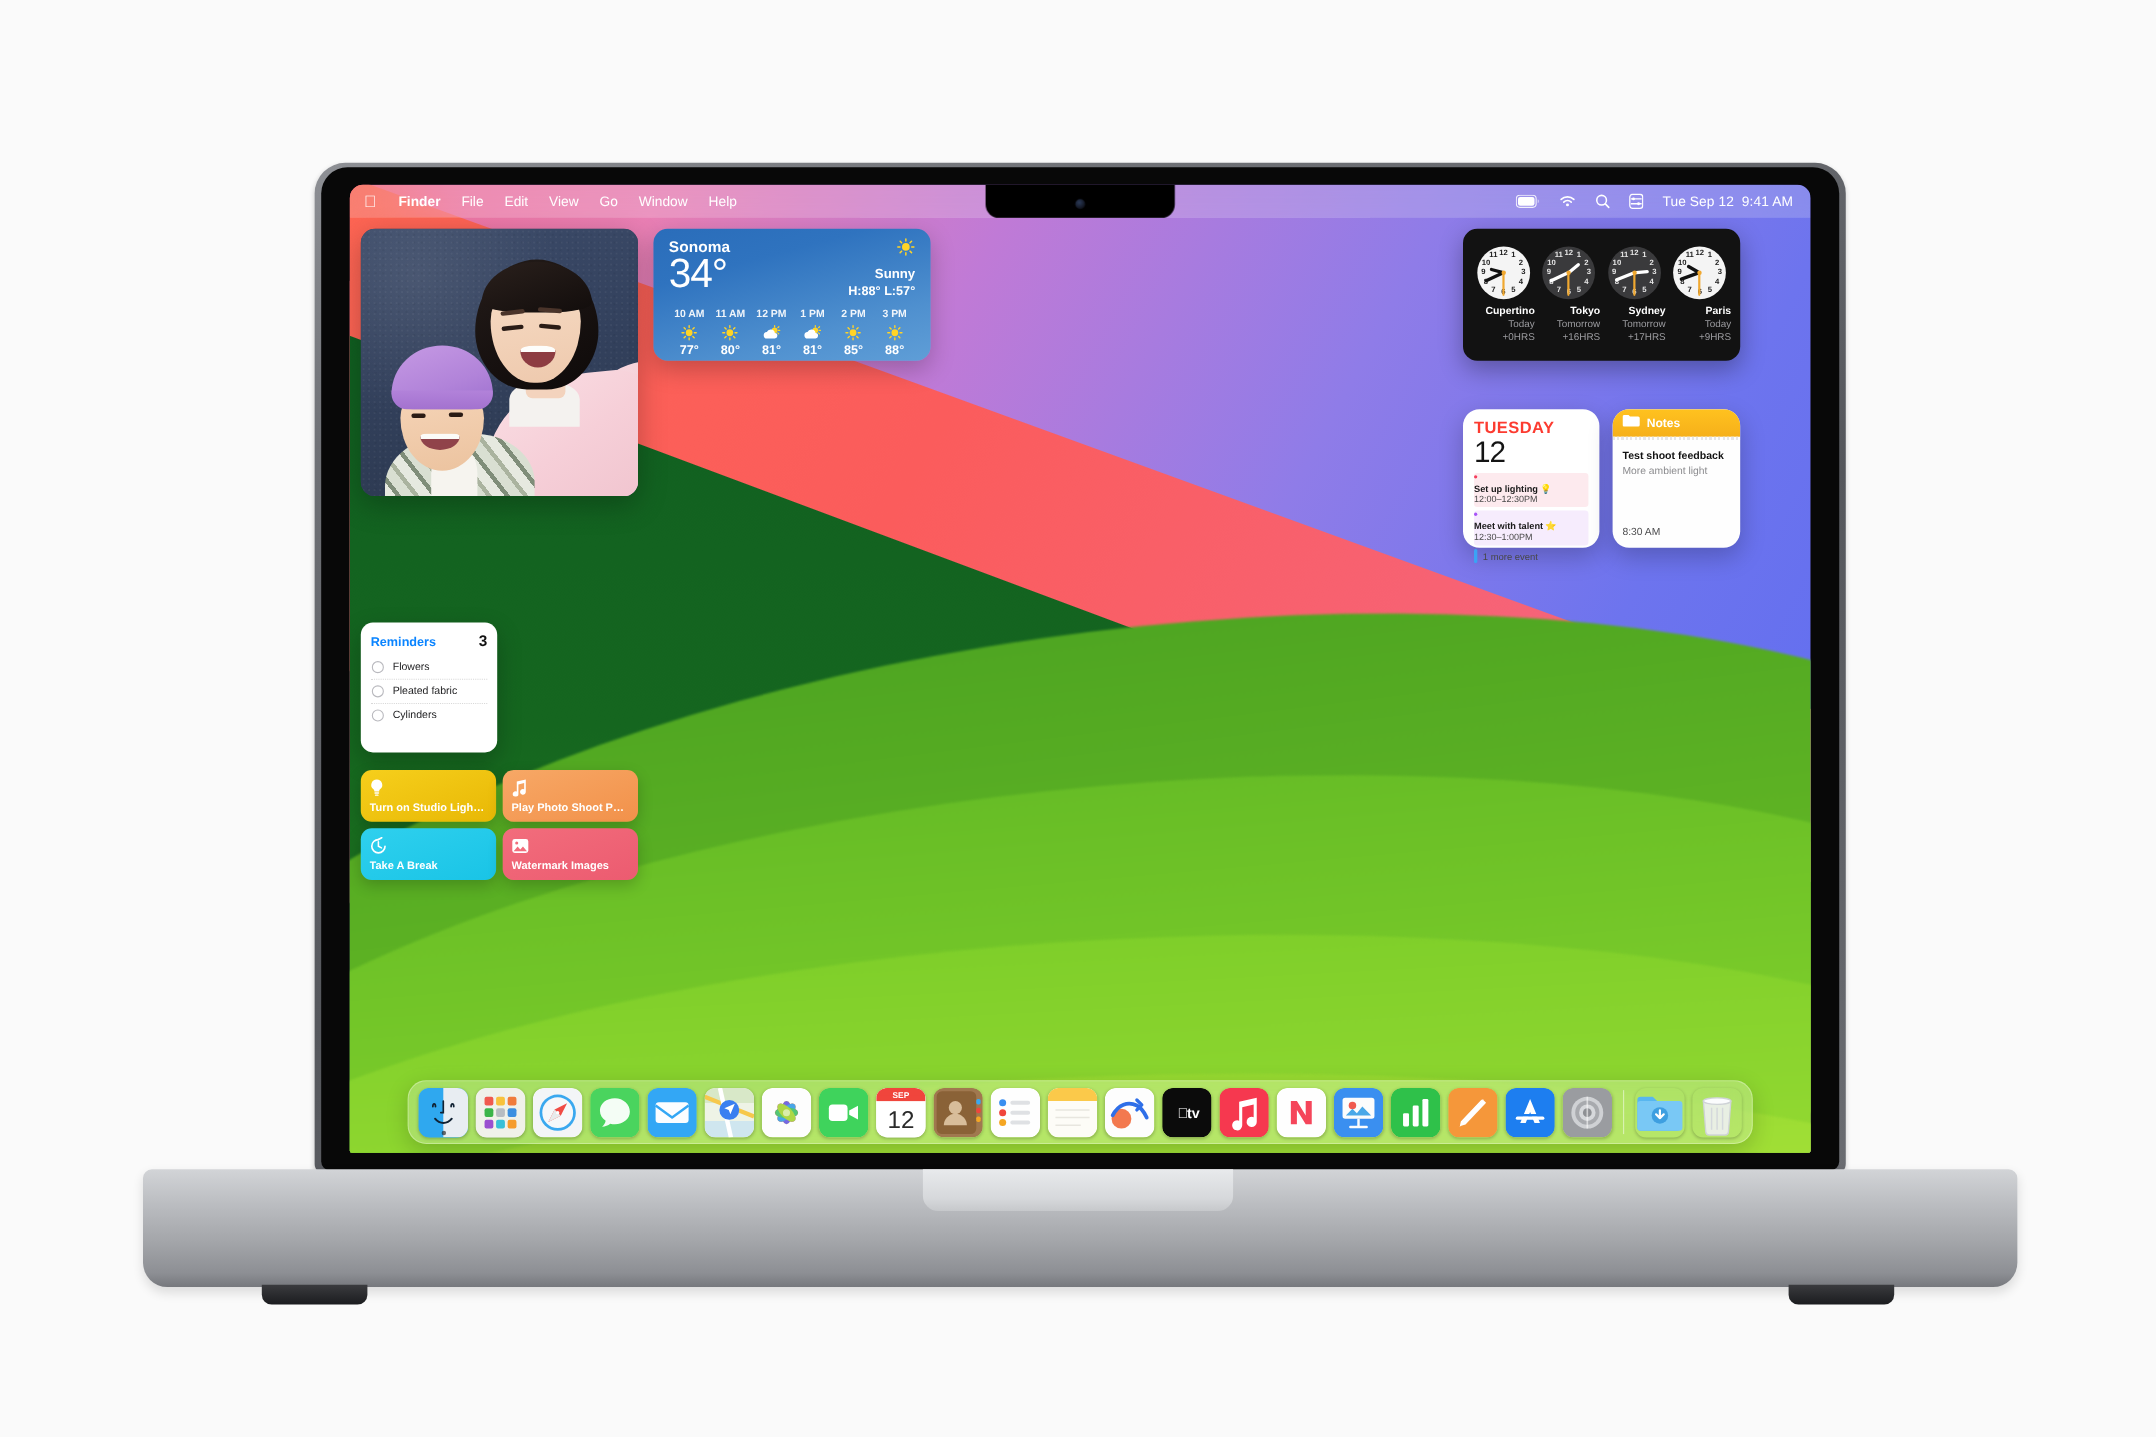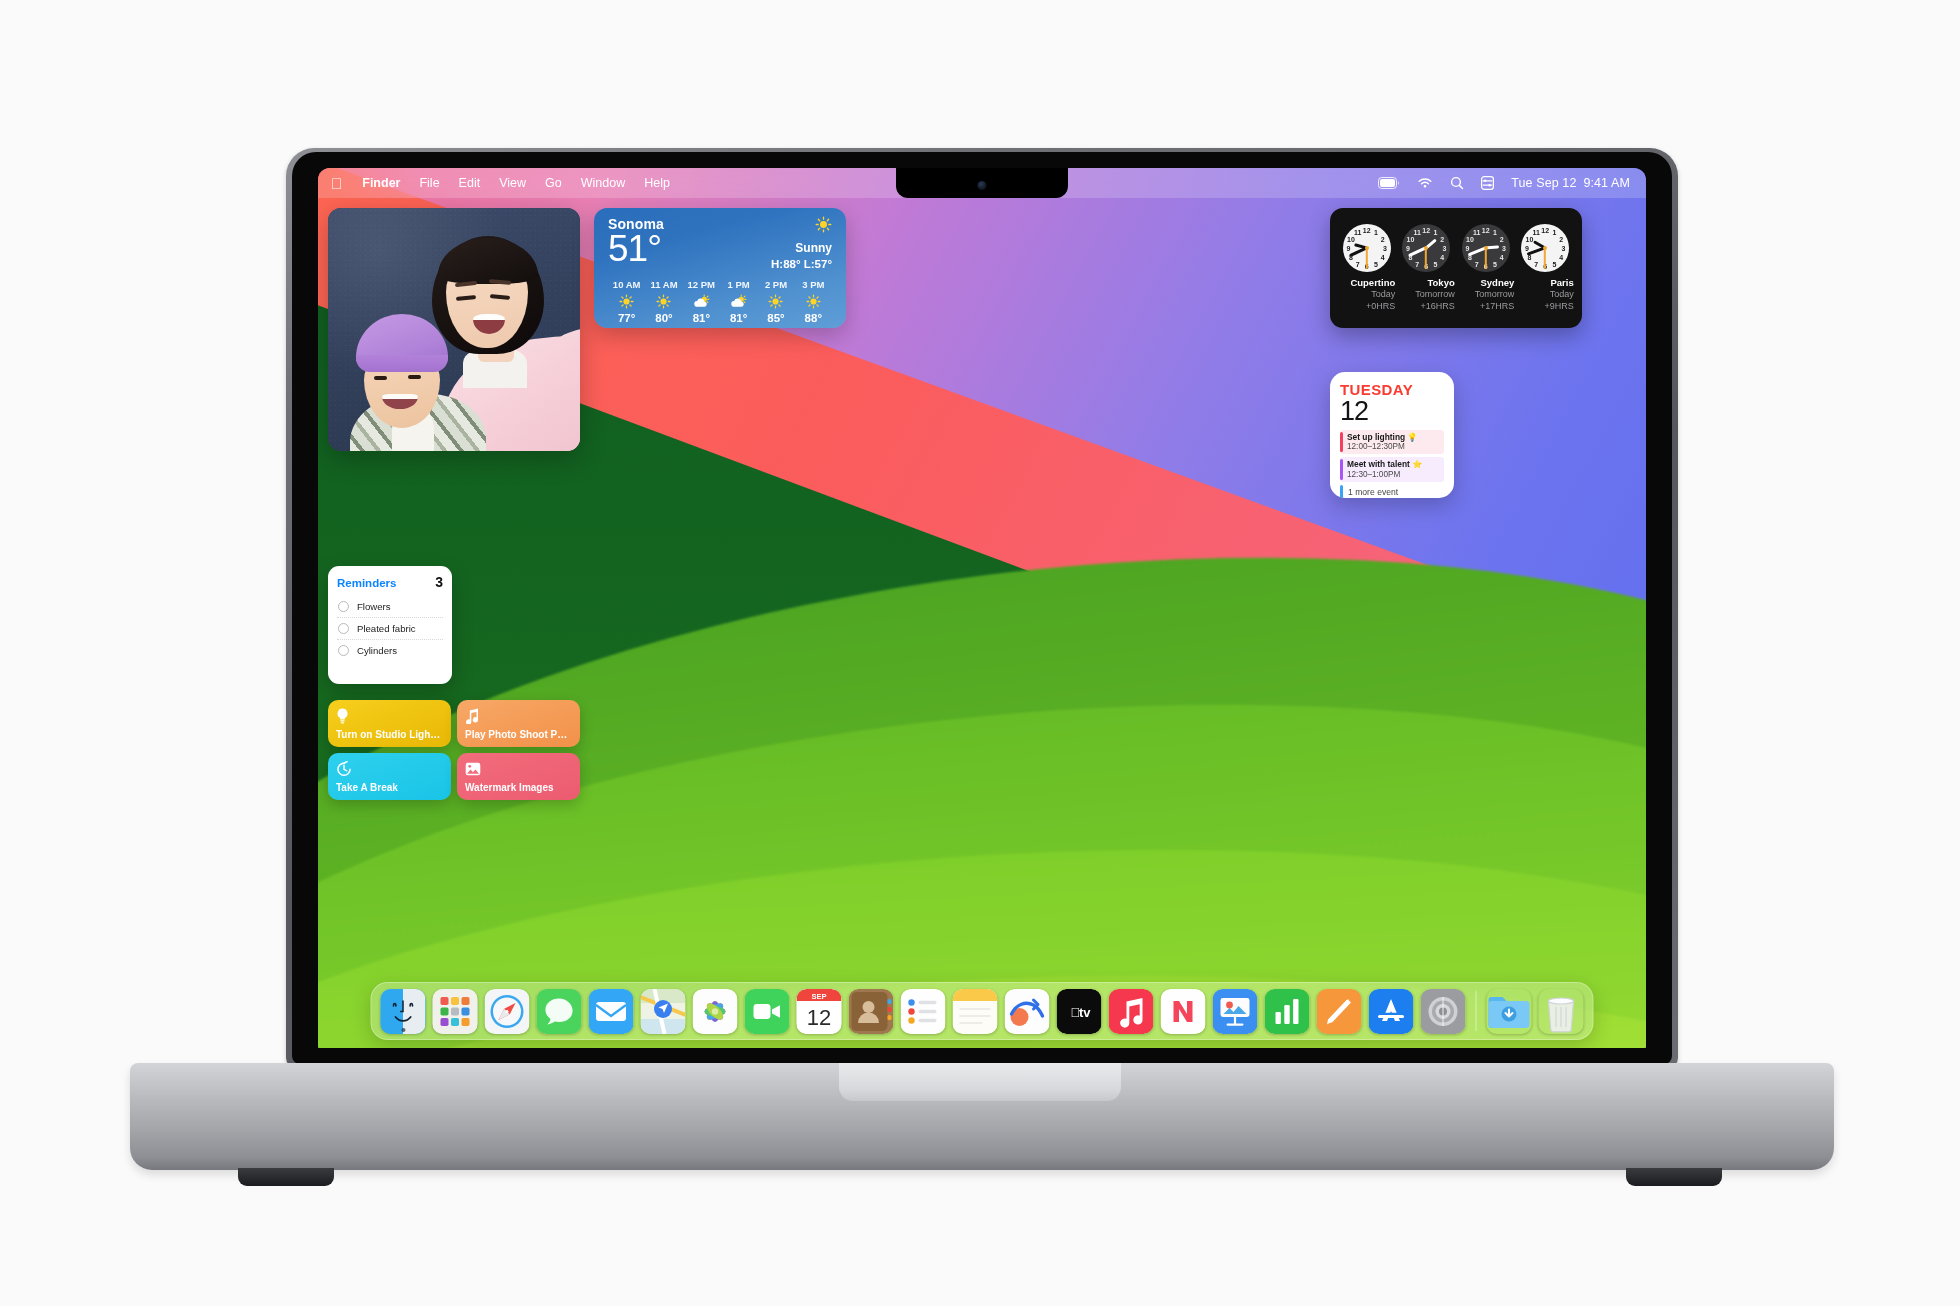--- a/index.html
+++ b/index.html
@@ -228,21 +228,21 @@
   .clk-off { font-size: 9px; color:#9b9b9f; line-height:1.35; }
 
   
   #calendar {
     left: 1012px; top: 204px; width: 124px; height: 126px;
     border-radius: 15px; background:#fff; padding: 9px 10px;
     box-shadow: 0 8px 22px rgba(0,0,0,.22);
   }
   .cal-dow { font-size: 15px; font-weight:700; color:#fc3b30; letter-spacing:.4px; }
   .cal-day { font-size: 27px; font-weight:400; color:#141414; line-height:1.02; letter-spacing:-1px; margin-bottom: 4px; }
-  .cal-ev { display:flex; gap:4px; margin-bottom: 3px; padding: 2px 0 2px 0; border-radius: 3px; }
+  .cal-ev { display:flex; gap:4px; margin-bottom: 3px; padding: 2px 0 2px 0; border-radius: 3px; flex-direction: column; }
   .cal-bar { width: 3px; border-radius: 2px; flex: 0 0 3px; }
   .cal-ev-body { flex:1; padding-right:2px; }
   .cal-ev-t { font-size: 8.4px; font-weight:700; color:#1a1a1a; line-height:1.25; white-space:nowrap; }
   .cal-ev-s { font-size: 8.2px; color:#4a4a4a; line-height:1.25; }
   .cal-more { display:flex; gap:5px; align-items:center; margin-top:1px; }
   .cal-more-t { font-size: 8.6px; color:#474747; }
 
   
   #notes {
     left: 1148px; top: 204px; width: 116px; height: 126px;
@@ -393,21 +393,21 @@
       <div class="ft-child-hat"></div>
       <div class="ft-child-eye" style="left:46px; top:168px;"></div>
       <div class="ft-child-eye" style="left:80px; top:167px;"></div>
       <div class="ft-child-mouth"></div>
     </div>
 
     <div class="widget" id="weather">
       <div class="w-top">
         <div>
           <div class="w-city">Sonoma</div>
-          <div class="w-temp">51°</div>
+          <div class="w-temp">34°</div>
         </div>
         <div class="w-right">
           <span>
             <svg width="17" height="17" viewBox="0 0 20 20">
                 <circle cx="10" cy="10" r="4.1" fill="#ffd426"></circle>
                 <g stroke="#ffd426" stroke-width="1.6" stroke-linecap="round">
                   <path d="M10 1.4v2.3M10 16.3v2.3M1.4 10h2.3M16.3 10h2.3M3.9 3.9l1.6 1.6M14.5 14.5l1.6 1.6M16.1 3.9l-1.6 1.6M5.5 14.5l-1.6 1.6"></path>
                 </g>
               </svg>
           </span>
@@ -604,20 +604,36 @@
           <div class="cal-ev-t">Meet with talent ⭐</div>
           <div class="cal-ev-s">12:30–1:00PM</div>
         </div>
       </div>
       <div class="cal-more">
         <div class="cal-bar" style="background:#3aa3f5;height:13px"></div>
         <div class="cal-more-t">1 more event</div>
       </div>
     </div>
 
+    <div class="widget" id="notes">
+      <div class="nt-head">
+        <span>
+          <svg width="16" height="13" viewBox="0 0 18 14">
+              <path d="M0 2.6A1.6 1.6 0 011.6 1h4.6l1.5 1.7H16A1.6 1.6 0 0117.6 4.3v7.1A1.6 1.6 0 0116 13H1.6A1.6 1.6 0 010 11.4z" fill="#fff"></path>
+            </svg>
+        </span>
+        <span class="nt-title">Notes</span>
+      </div>
+      <div class="nt-perf"></div>
+      <div class="nt-body">
+        <div class="nt-h">Test shoot feedback</div>
+        <div class="nt-sub">More ambient light</div>
+      </div>
+      <div class="nt-time">8:30 AM</div>
+    </div>
 
     <div class="widget" id="reminders">
       <div class="rm-head">
         <span class="rm-title">Reminders</span>
         <span class="rm-count">3</span>
       </div>
       <div class="rm-row">
         <div class="rm-circ"></div>
         <div class="rm-lbl">Flowers</div>
       </div>

